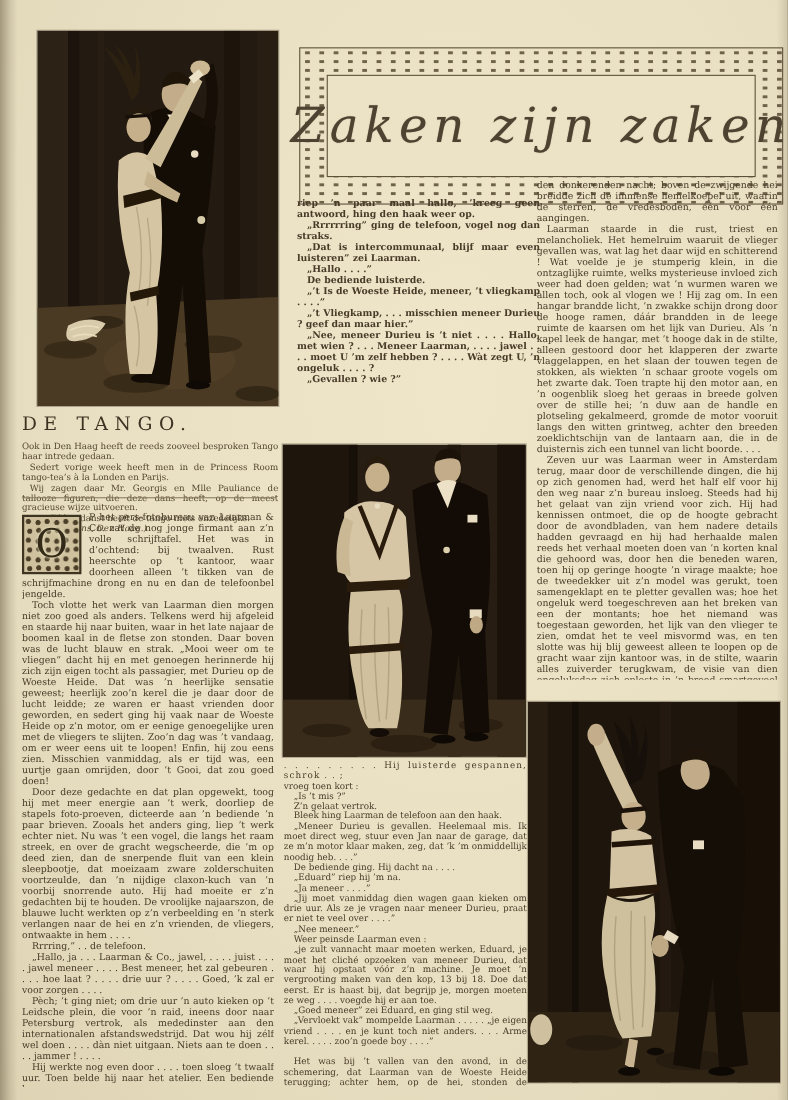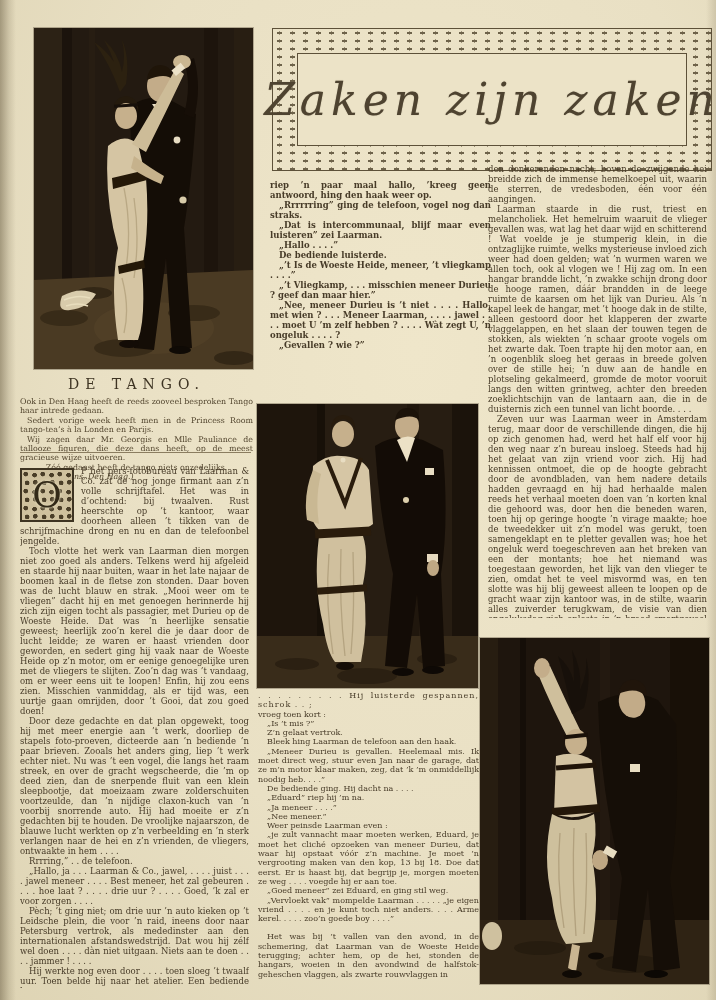--- a/index.html
+++ b/index.html
@@ -8,39 +8,39 @@
     background-image:
       linear-gradient(90deg, rgba(110,98,72,.55) 0px, rgba(110,98,72,.18) 9px, rgba(110,98,72,0) 16px),
       linear-gradient(270deg, rgba(120,108,82,.22) 0px, rgba(120,108,82,0) 10px),
       radial-gradient(ellipse at 58% 35%, #efe6ca 0%, #e9e0c4 55%, #ded4b4 100%);
     background-color:#e9e0c4;
     font-family:"DejaVu Serif","Liberation Serif",serif;
     color:#473b28;
   }
   
   .masthead{
-    position:absolute;left:272px;top:28px;width:440px;height:143px;box-sizing:border-box;
+    position:absolute;left:272px;top:43px;width:440px;height:143px;box-sizing:border-box;
     border:1px solid #5d5139;padding:24px;
     background-image:radial-gradient(ellipse 4px 2.6px at 50% 50%, rgba(88,76,52,.85) 55%, rgba(88,76,52,0) 62%);
     background-size:13px 8px;
   }
   .masthead-inner{
     width:100%;height:100%;box-sizing:border-box;border:1px solid #5d5139;background:#ece3c7;
     display:flex;align-items:center;justify-content:center;
   }
   .masthead-title{
     font-style:italic;font-size:44px;letter-spacing:5px;color:#4e4330;white-space:nowrap;
     text-shadow:0 0 1px rgba(78,67,48,.4);
   }
   
   .photo{position:absolute;box-shadow:0 0 0 1px rgba(70,58,40,.35);}
   .photo svg{display:block;}
   
   .tango-caption{position:absolute;left:20px;top:376px;width:233px;}
-  .tango-heading{font-size:14px;letter-spacing:6px;text-align:center;color:#3d3322;margin:0 0 5px 0;font-weight:normal;}
+  .tango-heading{font-size:17px;letter-spacing:6px;color:#3d3322;margin:0 0 5px 0;font-weight:normal;}
   .cap-line{font-size:7.9px;line-height:9.4px;margin:0;text-align:justify;color:#53462f;}
   .cap-line.ind{text-indent:7px;}
   .cap-line.center{text-align:center;}
   .cap-line.credit{text-align:left;font-style:italic;padding-right:14px;}
   .divider{position:absolute;left:20px;top:452px;width:231px;border-top:1px solid #8b7d60;}
   
   .col{position:absolute;overflow:hidden;text-align:justify;font-size:8.5px;line-height:10px;}
   .col p{margin:0;text-indent:9px;}
   .col p.flush{text-indent:0;}
   .col p.gap{margin-top:9px;}
@@ -210,20 +210,21 @@
   <div class="col col-mid-bottom">
     <p class="flush dots-line">. . . . . . . . .  Hij luisterde gespannen, schrok . . ;</p>
     <p class="flush">vroeg toen kort :</p>
     <p>„Is ’t mis ?”</p>
     <p>Z’n gelaat vertrok.</p>
     <p>Bleek hing Laarman de telefoon aan den haak.</p>
     <p>„Meneer Durieu is gevallen. Heelemaal mis. Ik moet direct weg, stuur even Jan naar de garage, dat ze m’n motor klaar maken, zeg, dat ’k ’m onmiddellijk noodig heb. . . .”</p>
     <p>De bediende ging. Hij dacht na . . . .</p>
     <p>„Eduard” riep hij ’m na.</p>
     <p>„Ja meneer . . . .”</p>
+    <p>„Jij moet vanmiddag dien wagen gaan kieken om drie uur. Als ze je vragen naar meneer Durieu, praat er niet te veel over . . . .”</p>
     <p>„Nee meneer.”</p>
     <p>Weer peinsde Laarman even :</p>
     <p>„je zult vannacht maar moeten werken, Eduard, je moet het cliché opzoeken van meneer Durieu, dat waar hij opstaat vóór z’n machine. Je moet ’n vergrooting maken van den kop, 13 bij 18. Doe dat eerst. Er is haast bij, dat begrijp je, morgen moeten ze weg . . . . voegde hij er aan toe.</p>
     <p>„Goed meneer” zei Eduard, en ging stil weg.</p>
     <p>„Vervloekt vak” mompelde Laarman . . . . . „je eigen vriend . . . . en je kunt toch niet anders. . . . Arme kerel. . . . . zoo’n goede boy . . . .”</p>
     <p class="gap">Het was bij ’t vallen van den avond, in de schemering, dat Laarman van de Woeste Heide terugging; achter hem, op de hei, stonden de hangars, woeien in den avondwind de halfstok-geheschen vlaggen, als zwarte rouwvlaggen in</p>
   </div>
 
   <div class="col col-right">
     <p class="flush">den donkerenden nacht; boven de zwijgende hei breidde zich de immense hemelkoepel uit, waarin de sterren, de vredesboden, één voor één aangingen.</p>

